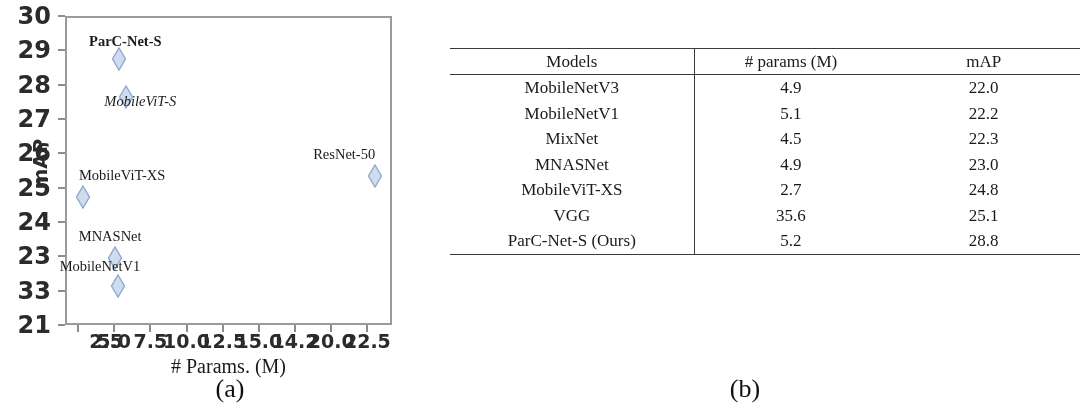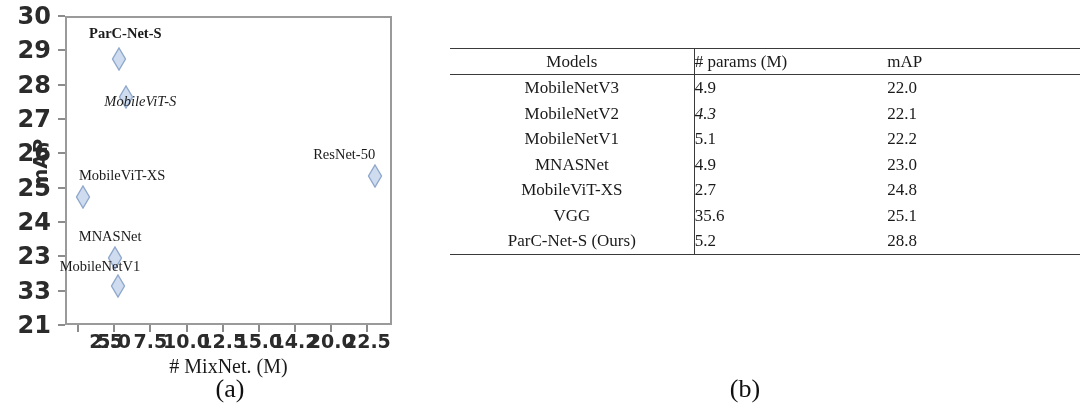--- a/index.html
+++ b/index.html
@@ -91,21 +91,21 @@
     transform: translate(-50%, -50%);
   }
   .marker svg { display: block; }
   .point-label {
     position: absolute;
     font-size: 14.5px;
     color: #1a1a1a;
     white-space: nowrap;
     font-family: "Liberation Serif", serif;
   }
-  .point-label.bold   { font-weight: bold; }
+  .point-label.bold   { font-weight: bold; margin-top: 8px; }
   .point-label.italic { font-style: italic; }
 
   #caption-a, #caption-b {
     position: absolute;
     font-family: "Liberation Serif", serif;
     font-size: 26px;
     color: #101010;
     text-align: center;
   }
   #caption-a { left: 160px; top: 374px; width: 140px; }
@@ -124,21 +124,21 @@
     font-size: 17px;
     color: #1a1a1a;
   }
   table.results th,
   table.results td {
     padding: 1px 0 1px 0;
     line-height: 1.38;
     font-weight: normal;
   }
   .col-model { width: 244px; text-align: center; }
-  .col-num   { width: 193px; text-align: left; margin-top: 41px; }
+  .col-num   { width: 193px; text-align: center; margin-top: 41px; }
   
   table.results th.col-model,
   table.results td.col-model { border-right: 1.5px solid #3a3a3a; }
   thead tr.head-row th { border-top: 1.5px solid #3a3a3a; border-bottom: 1.5px solid #3a3a3a; }
   tbody tr.section-start td { border-top: 1.5px solid #3a3a3a; }
   tbody tr.last-row td { border-bottom: 1.5px solid #3a3a3a; }
 
   .v-bold   { font-weight: bold; }
   .v-italic { font-style: italic; }
 </style>
@@ -226,49 +226,49 @@
       <div class="x-tick-mark" style="left: 257.885px;"></div>
       <div class="x-tick-label" style="left: 258.885px;">15.0</div>
       <div class="x-tick-mark" style="left: 294.058px;"></div>
       <div class="x-tick-label" style="left: 295.058px;">14.2</div>
       <div class="x-tick-mark" style="left: 330.23px;"></div>
       <div class="x-tick-label" style="left: 331.23px;">20.0</div>
       <div class="x-tick-mark" style="left: 366.403px;"></div>
       <div class="x-tick-label" style="left: 367.403px;">22.5</div>
     </div>
 
-  <div id="x-axis-title"># MixNet. (M)</div>
+  <div id="x-axis-title"># Params. (M)</div>
 
   <div id="caption-a">(a)</div>
 </div>
 
 <div id="figure-b">
   <table class="results">
     <thead>
       <tr class="head-row">
         <th class="col-model">Models</th>
         <th class="col-num"># params (M)</th>
         <th class="col-num">mAP</th>
       </tr>
     </thead>
     <tbody id="table-body">
         <tr>
           <td class="col-model">MobileNetV3</td>
           <td class="col-num">4.9</td>
           <td class="col-num">22.0</td>
         </tr>
         <tr>
-          <td class="col-model">MobileNetV2</td>
-          <td class="col-num v-italic">4.3</td>
-          <td class="col-num">22.1</td>
-        </tr>
-        <tr>
           <td class="col-model">MobileNetV1</td>
           <td class="col-num">5.1</td>
           <td class="col-num">22.2</td>
+        </tr>
+        <tr>
+          <td class="col-model">MixNet</td>
+          <td class="col-num">4.5</td>
+          <td class="col-num">22.3</td>
         </tr>
         <tr>
           <td class="col-model">MNASNet</td>
           <td class="col-num">4.9</td>
           <td class="col-num">23.0</td>
         </tr>
         <tr>
           <td class="col-model">MobileViT-XS</td>
           <td class="col-num v-bold">2.7</td>
           <td class="col-num">24.8</td>

